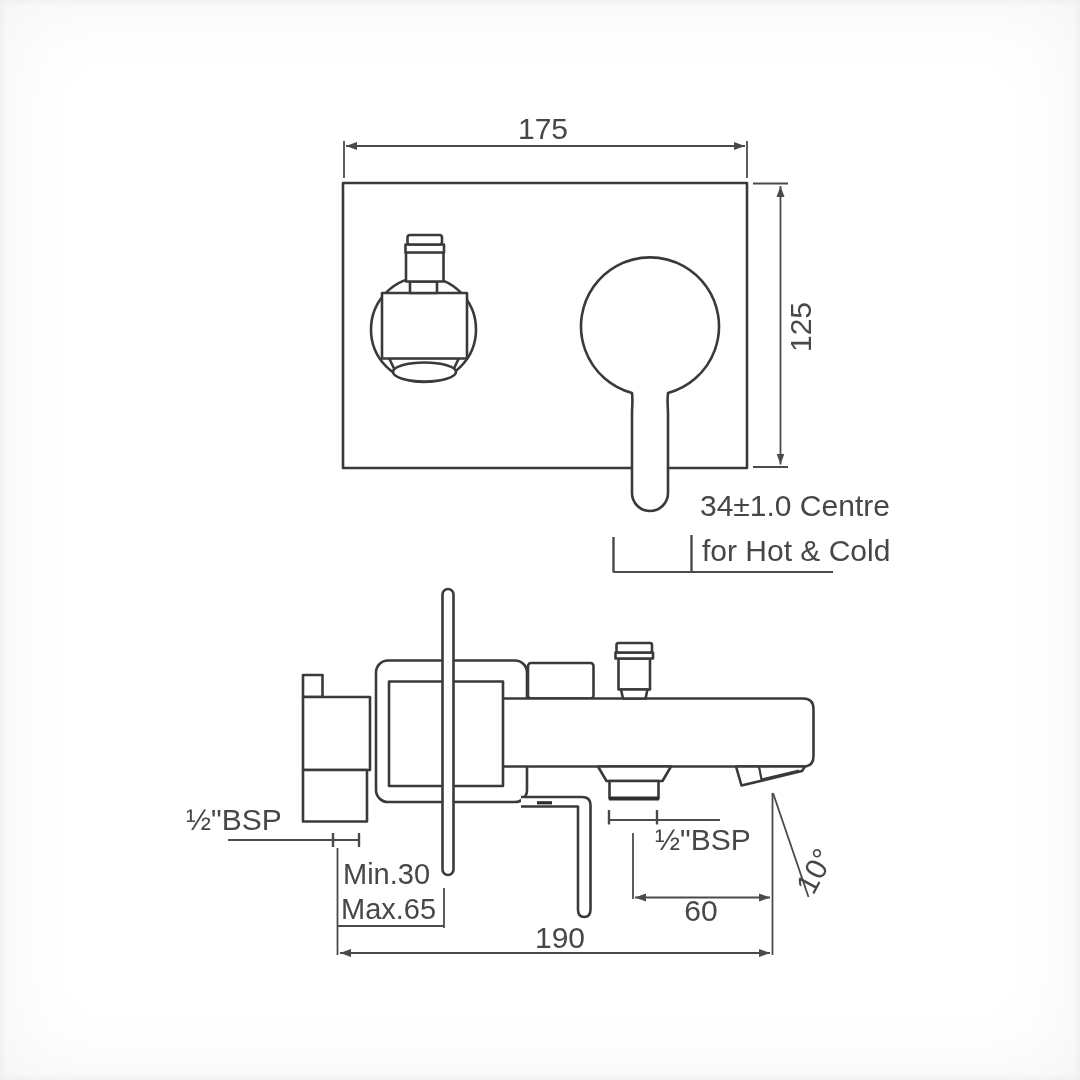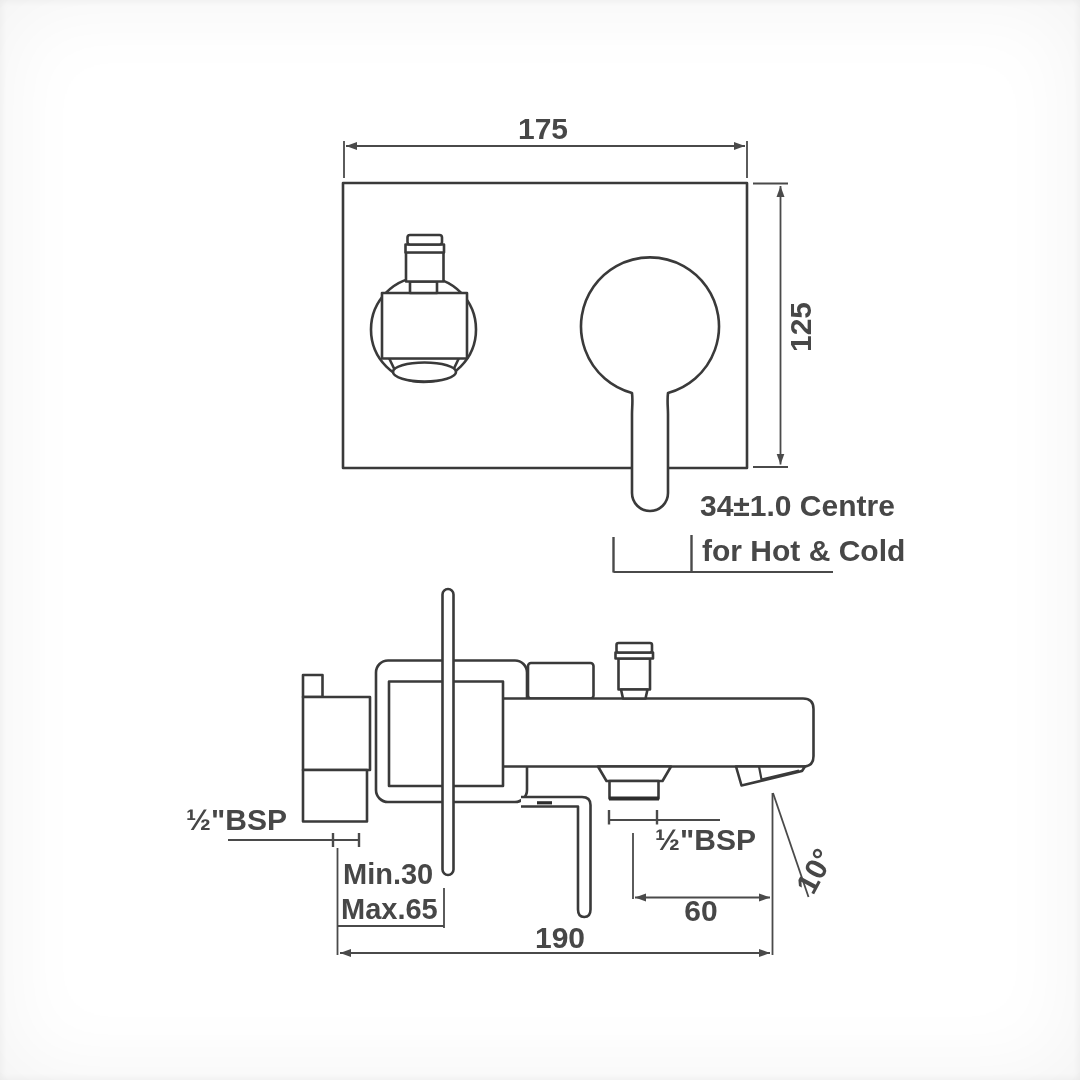--- a/index.html
+++ b/index.html
@@ -3,21 +3,20 @@
 <meta charset="utf-8">
 <style>
   html,body{margin:0;padding:0;background:#ffffff;}
   .stage{
     position:relative;
     width:1080px;height:1080px;
     background:#ffffff;
     box-shadow: inset 0 0 90px rgba(0,0,0,0.05), inset 0 0 8px rgba(0,0,0,0.06);
     font-family:"Liberation Sans", sans-serif;
     overflow:hidden;
-    font-weight:bold;
   }
   svg text{
     font-family:"Liberation Sans","DejaVu Sans",sans-serif;
     fill:#474747;
   }
   .part{fill:#ffffff;stroke:#3a3a3a;stroke-width:2.6;stroke-linejoin:round;}
   .part-thin{fill:none;stroke:#3a3a3a;stroke-width:2.2;stroke-linejoin:round;}
   .dim{stroke:#4a4a4a;stroke-width:1.8;fill:none;}
   .tick{stroke:#4a4a4a;stroke-width:2.4;fill:none;}
   .dimtext{font-size:30px;}

